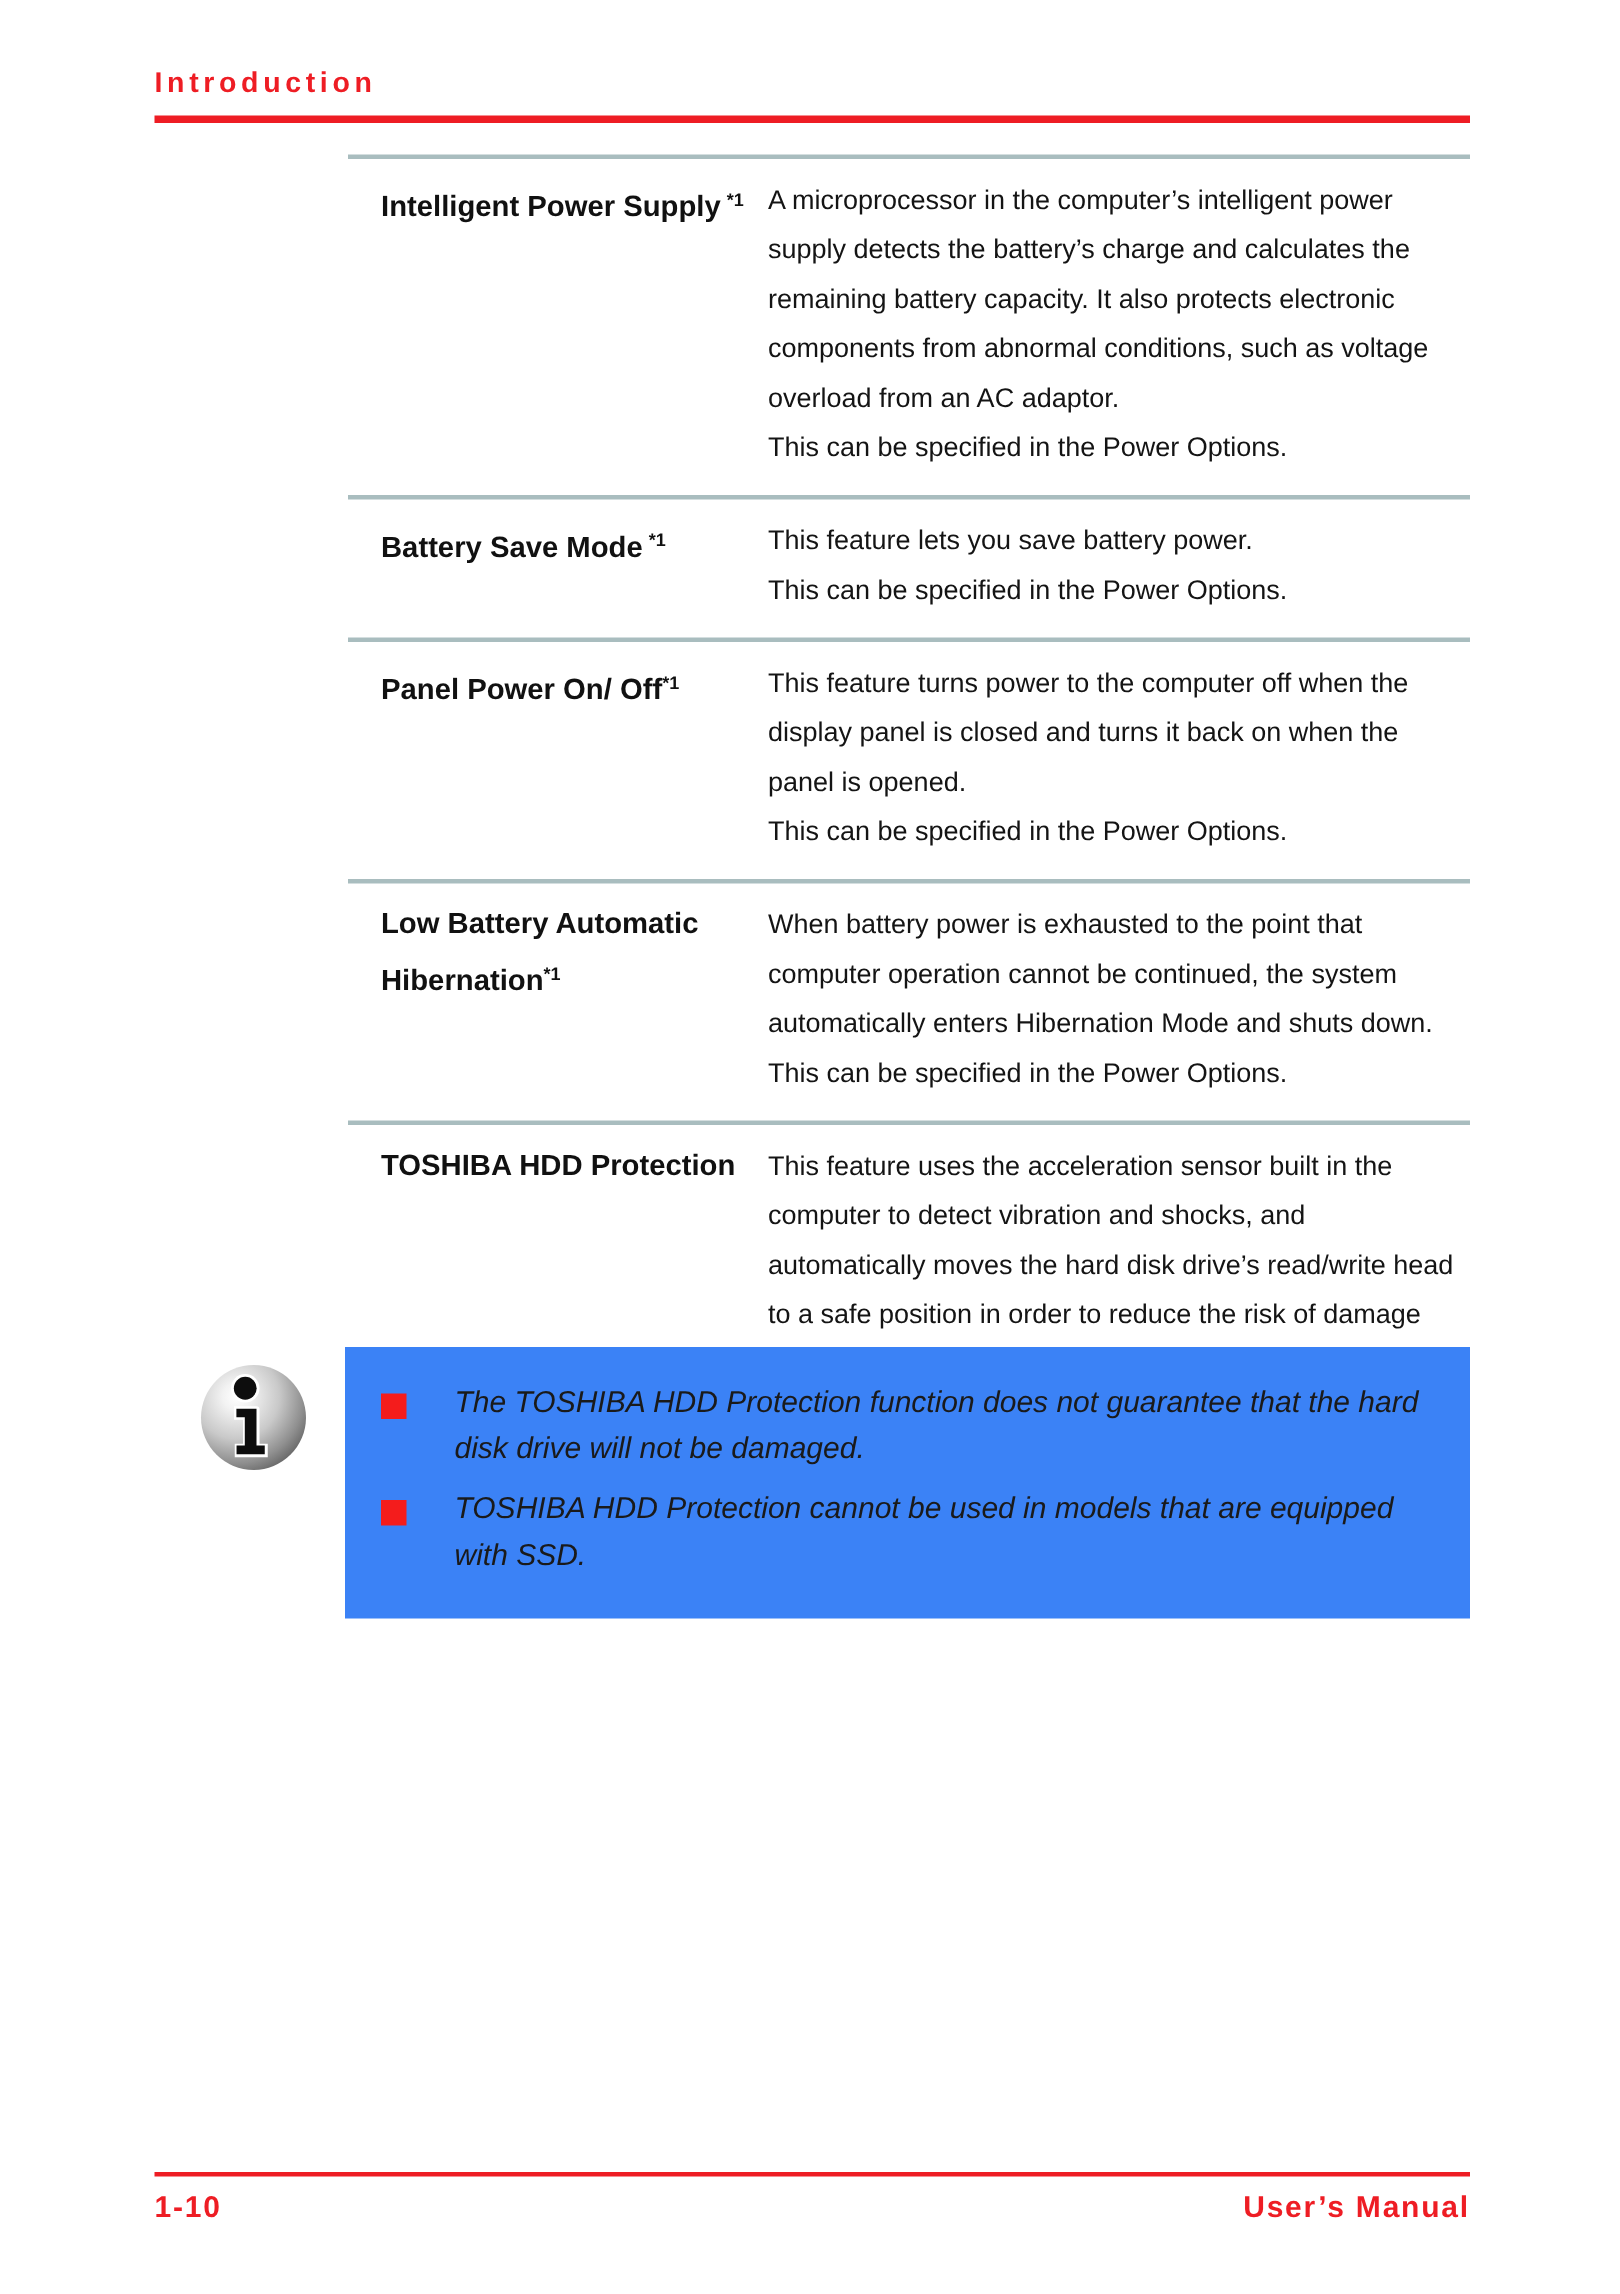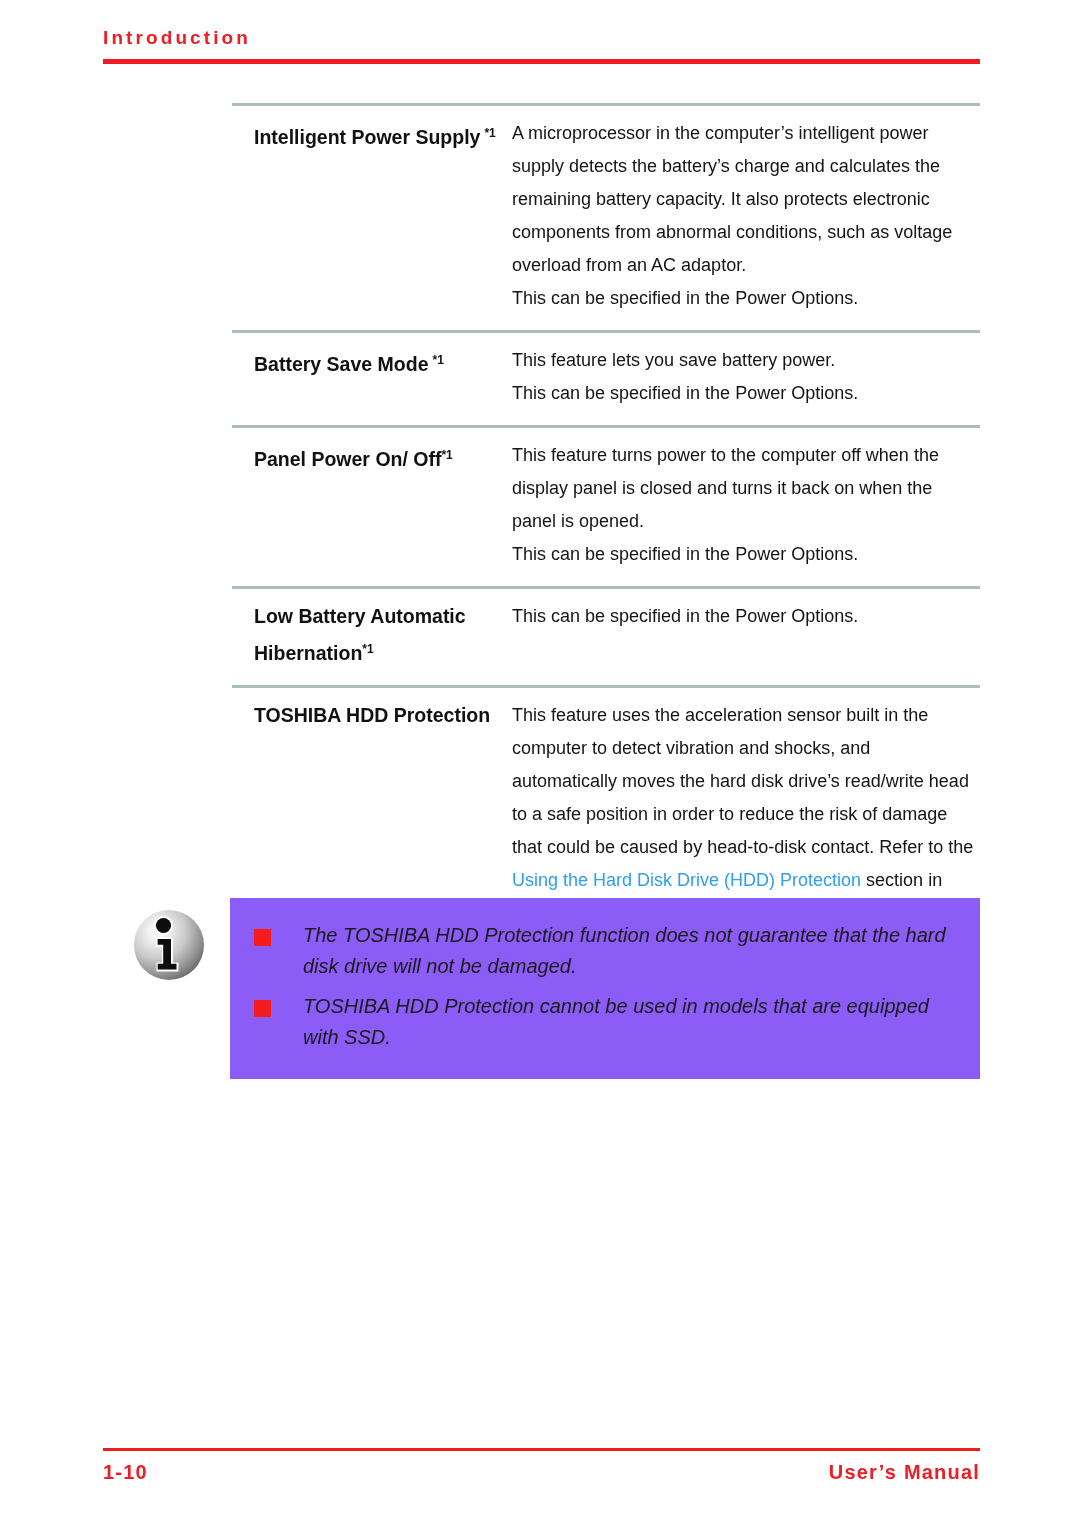--- a/index.html
+++ b/index.html
@@ -13,21 +13,21 @@
     position: relative;
     font-family: "Liberation Sans", sans-serif;
     color: #1a1a1a;
     overflow: hidden;
   }
 
   
   #page-header {
     position: absolute;
     left: 103px;
-    top: 26px;
+    top: 44px;
     width: 877px;
   }
   #page-header .header-title {
     font-size: 19px;
     font-weight: bold;
     color: #ee1d24;
     letter-spacing: 3.1px;
     line-height: 24px;
   }
   #page-header .header-rule {
@@ -124,21 +124,21 @@
     left: 0;
     top: 0;
     width: 78px;
     height: 78px;
   }
   #note-body {
     position: absolute;
     left: 100px;
     top: 0;
     width: 750px;
-    background: #8b5cf6;
+    background: #3b82f6;
     padding: 22px 0 26px 0;
     box-sizing: border-box;
   }
   #note-body .note-item {
     display: flex;
     padding-left: 24px;
   }
   #note-body .note-item + .note-item {
     margin-top: 9px;
   }
@@ -215,20 +215,21 @@
     <div class="col-label"><span>Panel Power On/ Off</span><span class="sup">*1</span></div>
     <div class="col-desc">
       <p>This feature turns power to the computer off when the display panel is closed and turns it back on when the panel is opened.</p>
       <p>This can be specified in the Power Options.</p>
     </div>
   </div>
 
   <div class="frow">
     <div class="col-label"><span>Low Battery Automatic Hibernation</span><span class="sup">*1</span></div>
     <div class="col-desc">
+      <p>When battery power is exhausted to the point that computer operation cannot be continued, the system automatically enters Hibernation Mode and shuts down.</p>
       <p>This can be specified in the Power Options.</p>
     </div>
   </div>
 
   <div class="frow last">
     <div class="col-label"><span>TOSHIBA HDD Protection</span></div>
     <div class="col-desc">
       <p id="hdd-desc">This feature uses the acceleration sensor built in the computer to detect vibration and shocks, and automatically moves the hard disk drive’s read/write head to a safe position in order to reduce the risk of damage that could be caused by head-to-disk contact. Refer to the <span class="link">Using the Hard Disk Drive (HDD) Protection</span> section in Chapter 4, <span class="link">Operating Basics</span>, for details.</p>
     </div>
   </div>

